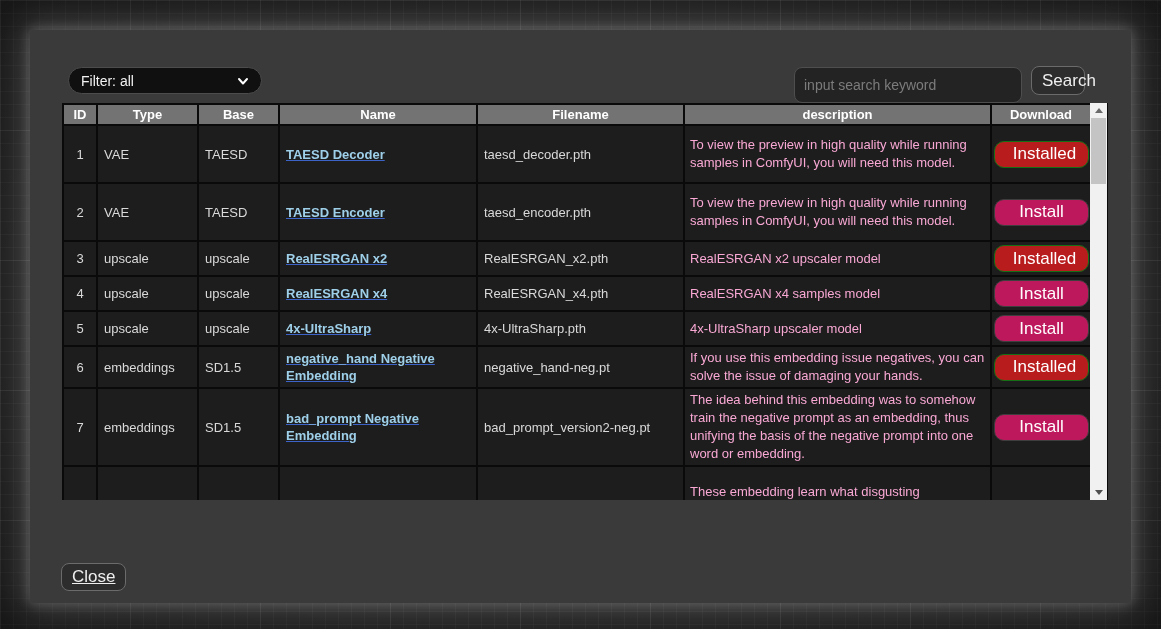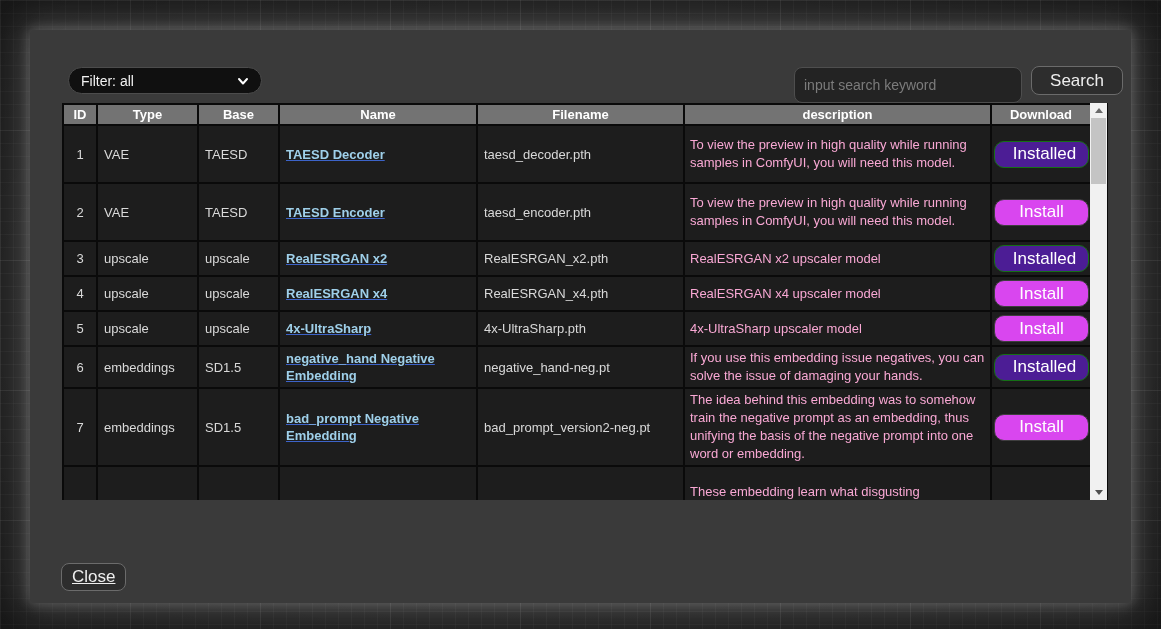--- a/index.html
+++ b/index.html
@@ -41,21 +41,21 @@
     background:#232323; border:1px solid #4e4e4e; border-radius:8px;
     color:#ddd; font-size:14px; padding:17px 9px; outline:none;
     font-family:"Liberation Sans", sans-serif;
   }
   .search-input::placeholder{ color:#7c7c7c; }
   .btn{
     background:#2d2d2d; border:1.5px solid #6b6b6b; border-radius:8px;
     color:#eee; font-size:17px; font-family:"Liberation Sans", sans-serif;
     padding:1px 10px; cursor:pointer;
   }
-  .search-btn{ position:absolute; left:1001px; top:36px; height:29px; width:92px; }
+  .search-btn{ position:absolute; left:1001px; top:36px; height:29px; width:54px; }
   .close-btn{ position:absolute; left:31px; top:533px; height:28px; width:65px;text-decoration:underline; }
 
   
   .table-wrap{
     position:absolute; left:32px; top:73px; width:1046px; height:397px;
     overflow:hidden; background:#0a0a0a;
   }
   table{ border-collapse:collapse; table-layout:fixed; width:1028px; }
   col.c-id{width:34px} col.c-type{width:101px} col.c-base{width:81px}
   col.c-name{width:198px} col.c-file{width:207px} col.c-desc{width:307px} col.c-dl{width:100px}
@@ -73,25 +73,25 @@
   a.model-link{
     color:#9fd0ea; font-weight:bold; font-size:13px; cursor:pointer;
     text-decoration:underline; text-decoration-color:#3c63c8; line-height:17px;
   }
   tbody tr:nth-child(1) td{height:58px} tbody tr:nth-child(2) td{height:58px}
   tbody tr:nth-child(3) td{height:35px} tbody tr:nth-child(4) td{height:35px}
   tbody tr:nth-child(5) td{height:35px} tbody tr:nth-child(6) td{height:42px}
   tbody tr:nth-child(7) td{height:71px} tbody tr:nth-child(8) td{height:70px}
 
   .install-btn{
-    background:#d946ef; border:1.5px solid #3e3e3e; border-radius:10px;
+    background:#be185d; border:1.5px solid #3e3e3e; border-radius:10px;
     color:#fff; font-size:17px; min-width:95px; height:27px; cursor:pointer;
     font-family:"Liberation Sans", sans-serif; padding:0 10px;
   }
-  .install-btn.installed{ background:#4c1d95; border-color:#157015;padding-left:16px; }
+  .install-btn.installed{ background:#b91c1c; border-color:#157015;padding-left:16px; }
 
   
   .scrollbar{
     position:absolute; right:1px; top:0; width:17px; height:397px;
     background:#f1f1f1; z-index:3;
   }
   .sb-arrow{ position:absolute; left:0; width:17px; height:15px; display:flex; align-items:center; justify-content:center; cursor:pointer; }
   .sb-arrow.up{ top:0; } .sb-arrow.down{ bottom:0; }
   .tri-up{ width:0; height:0; border-left:4px solid transparent; border-right:4px solid transparent; border-bottom:5px solid #6a6a6a; }
   .tri-down{ width:0; height:0; border-left:4px solid transparent; border-right:4px solid transparent; border-top:5px solid #505050; }
@@ -175,21 +175,21 @@
     </td>
   </tr>
           <tr>
     <td class="cell-id">4</td>
     <td class="cell-type">upscale</td>
     <td class="cell-base">upscale</td>
     <td class="cell-name">
       <a class="model-link">RealESRGAN x4</a>
     </td>
     <td class="cell-file">RealESRGAN_x4.pth</td>
-    <td class="cell-desc">RealESRGAN x4 upscaler model</td>
+    <td class="cell-desc">RealESRGAN x4 samples model</td>
     <td class="cell-dl">
       <button class="install-btn">Install</button>
     </td>
   </tr>
           <tr>
     <td class="cell-id">5</td>
     <td class="cell-type">upscale</td>
     <td class="cell-base">upscale</td>
     <td class="cell-name">
       <a class="model-link">4x-UltraSharp</a>

